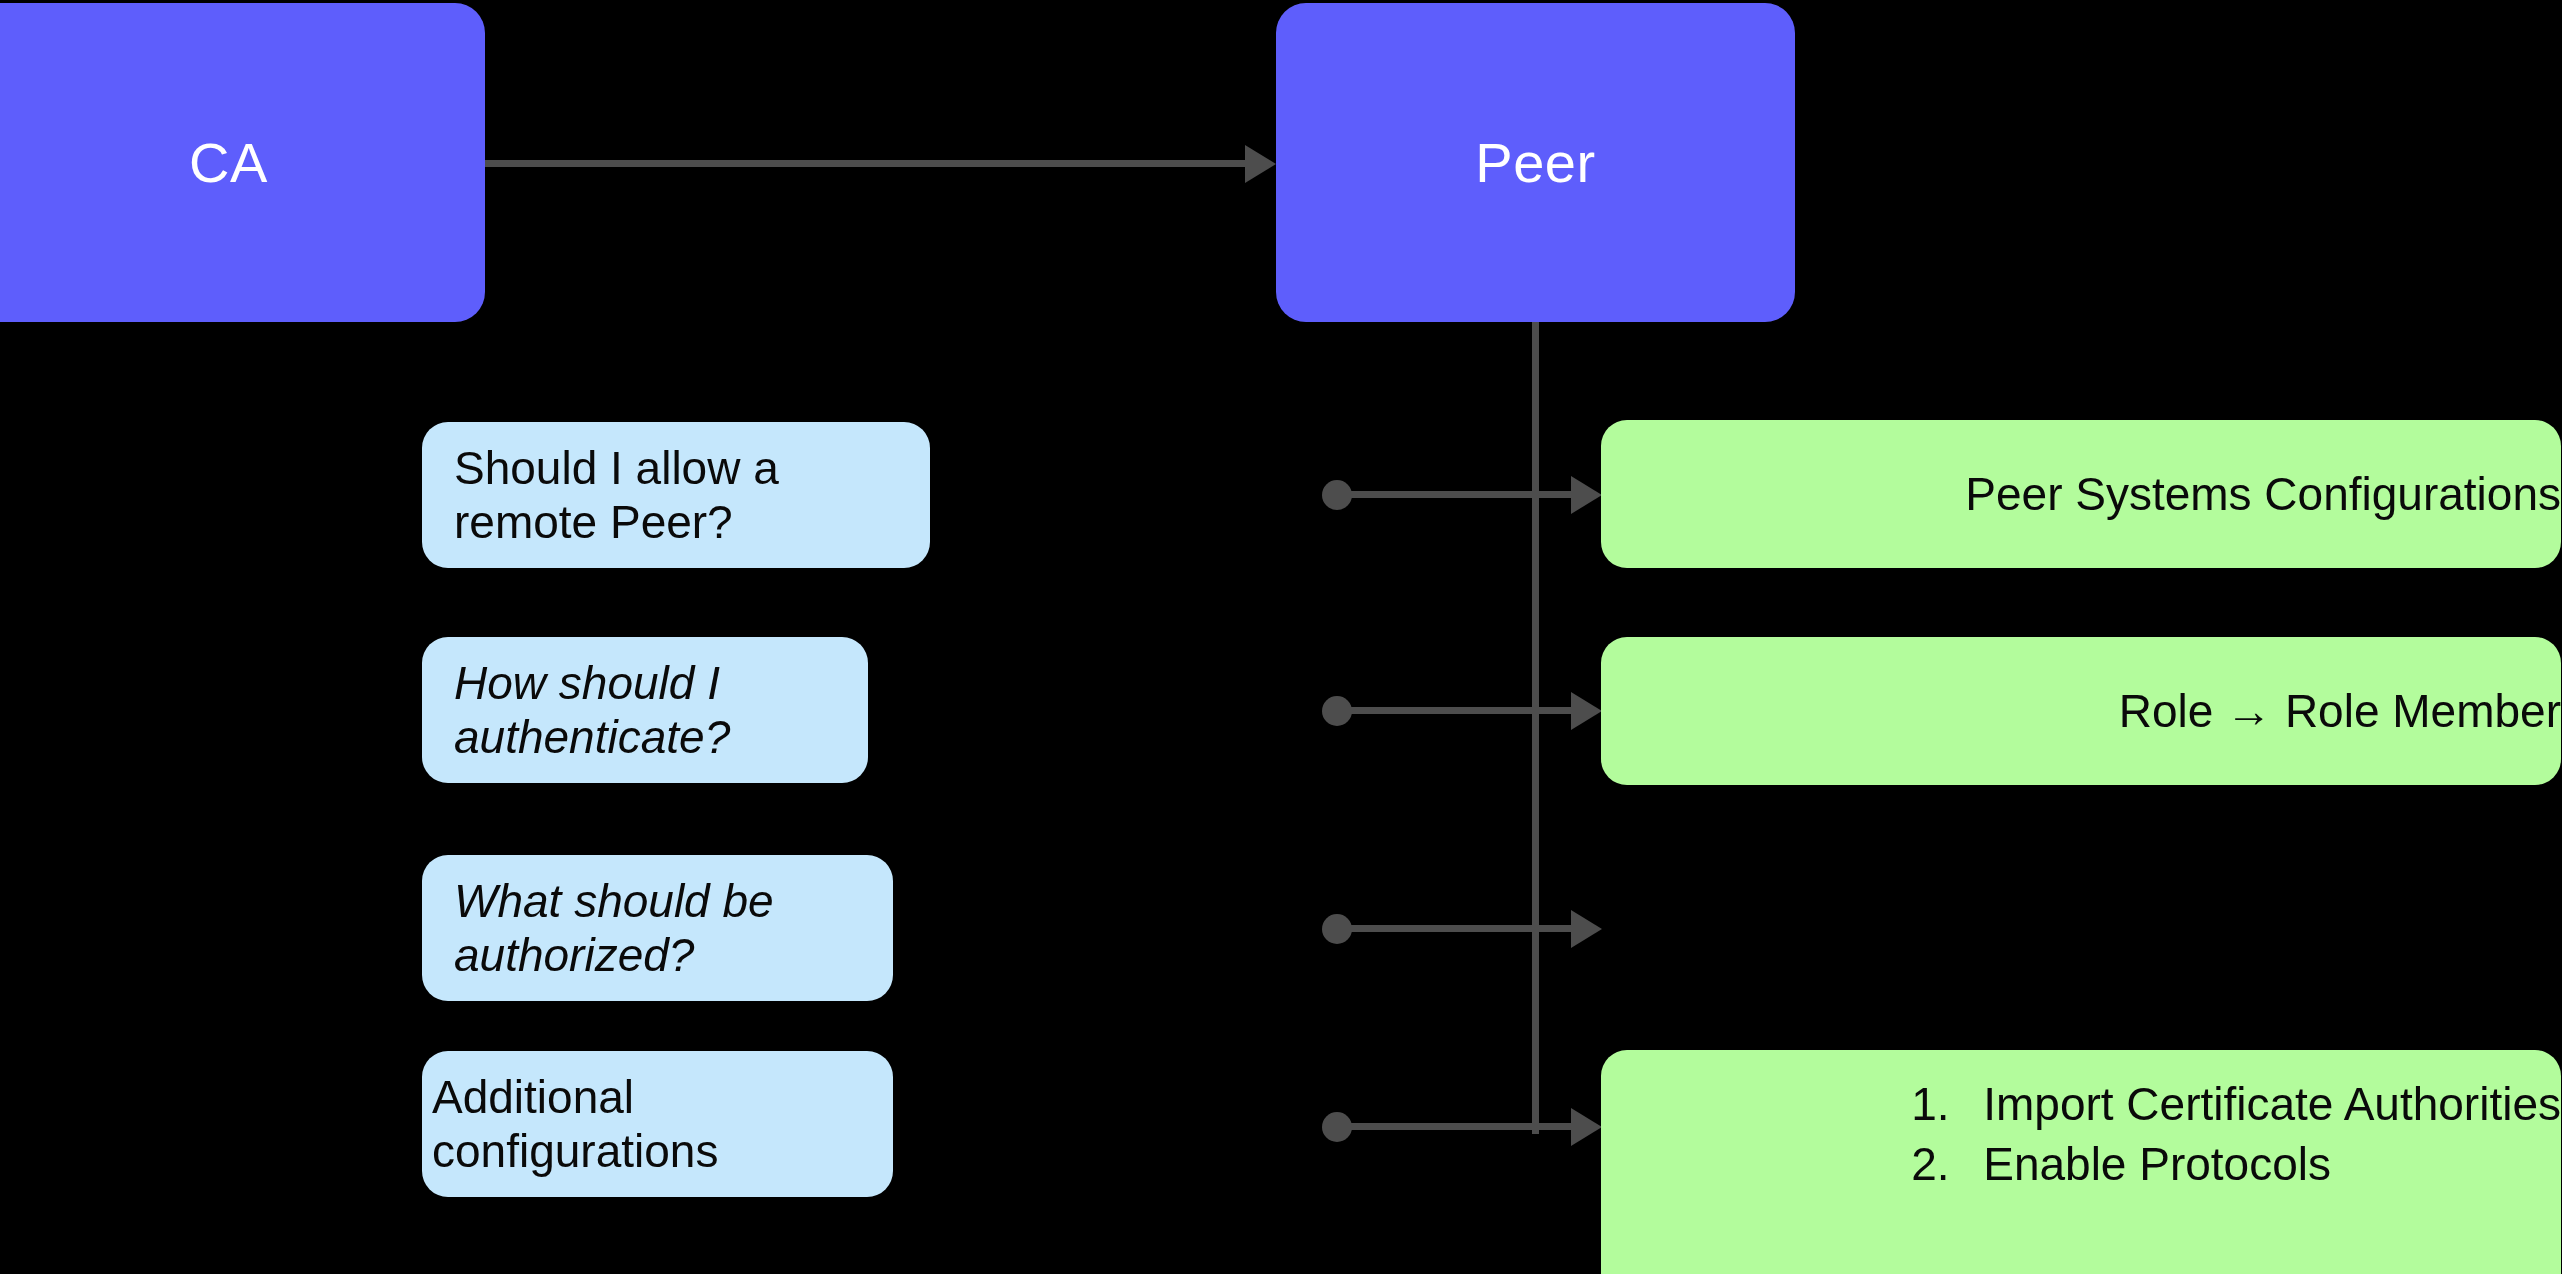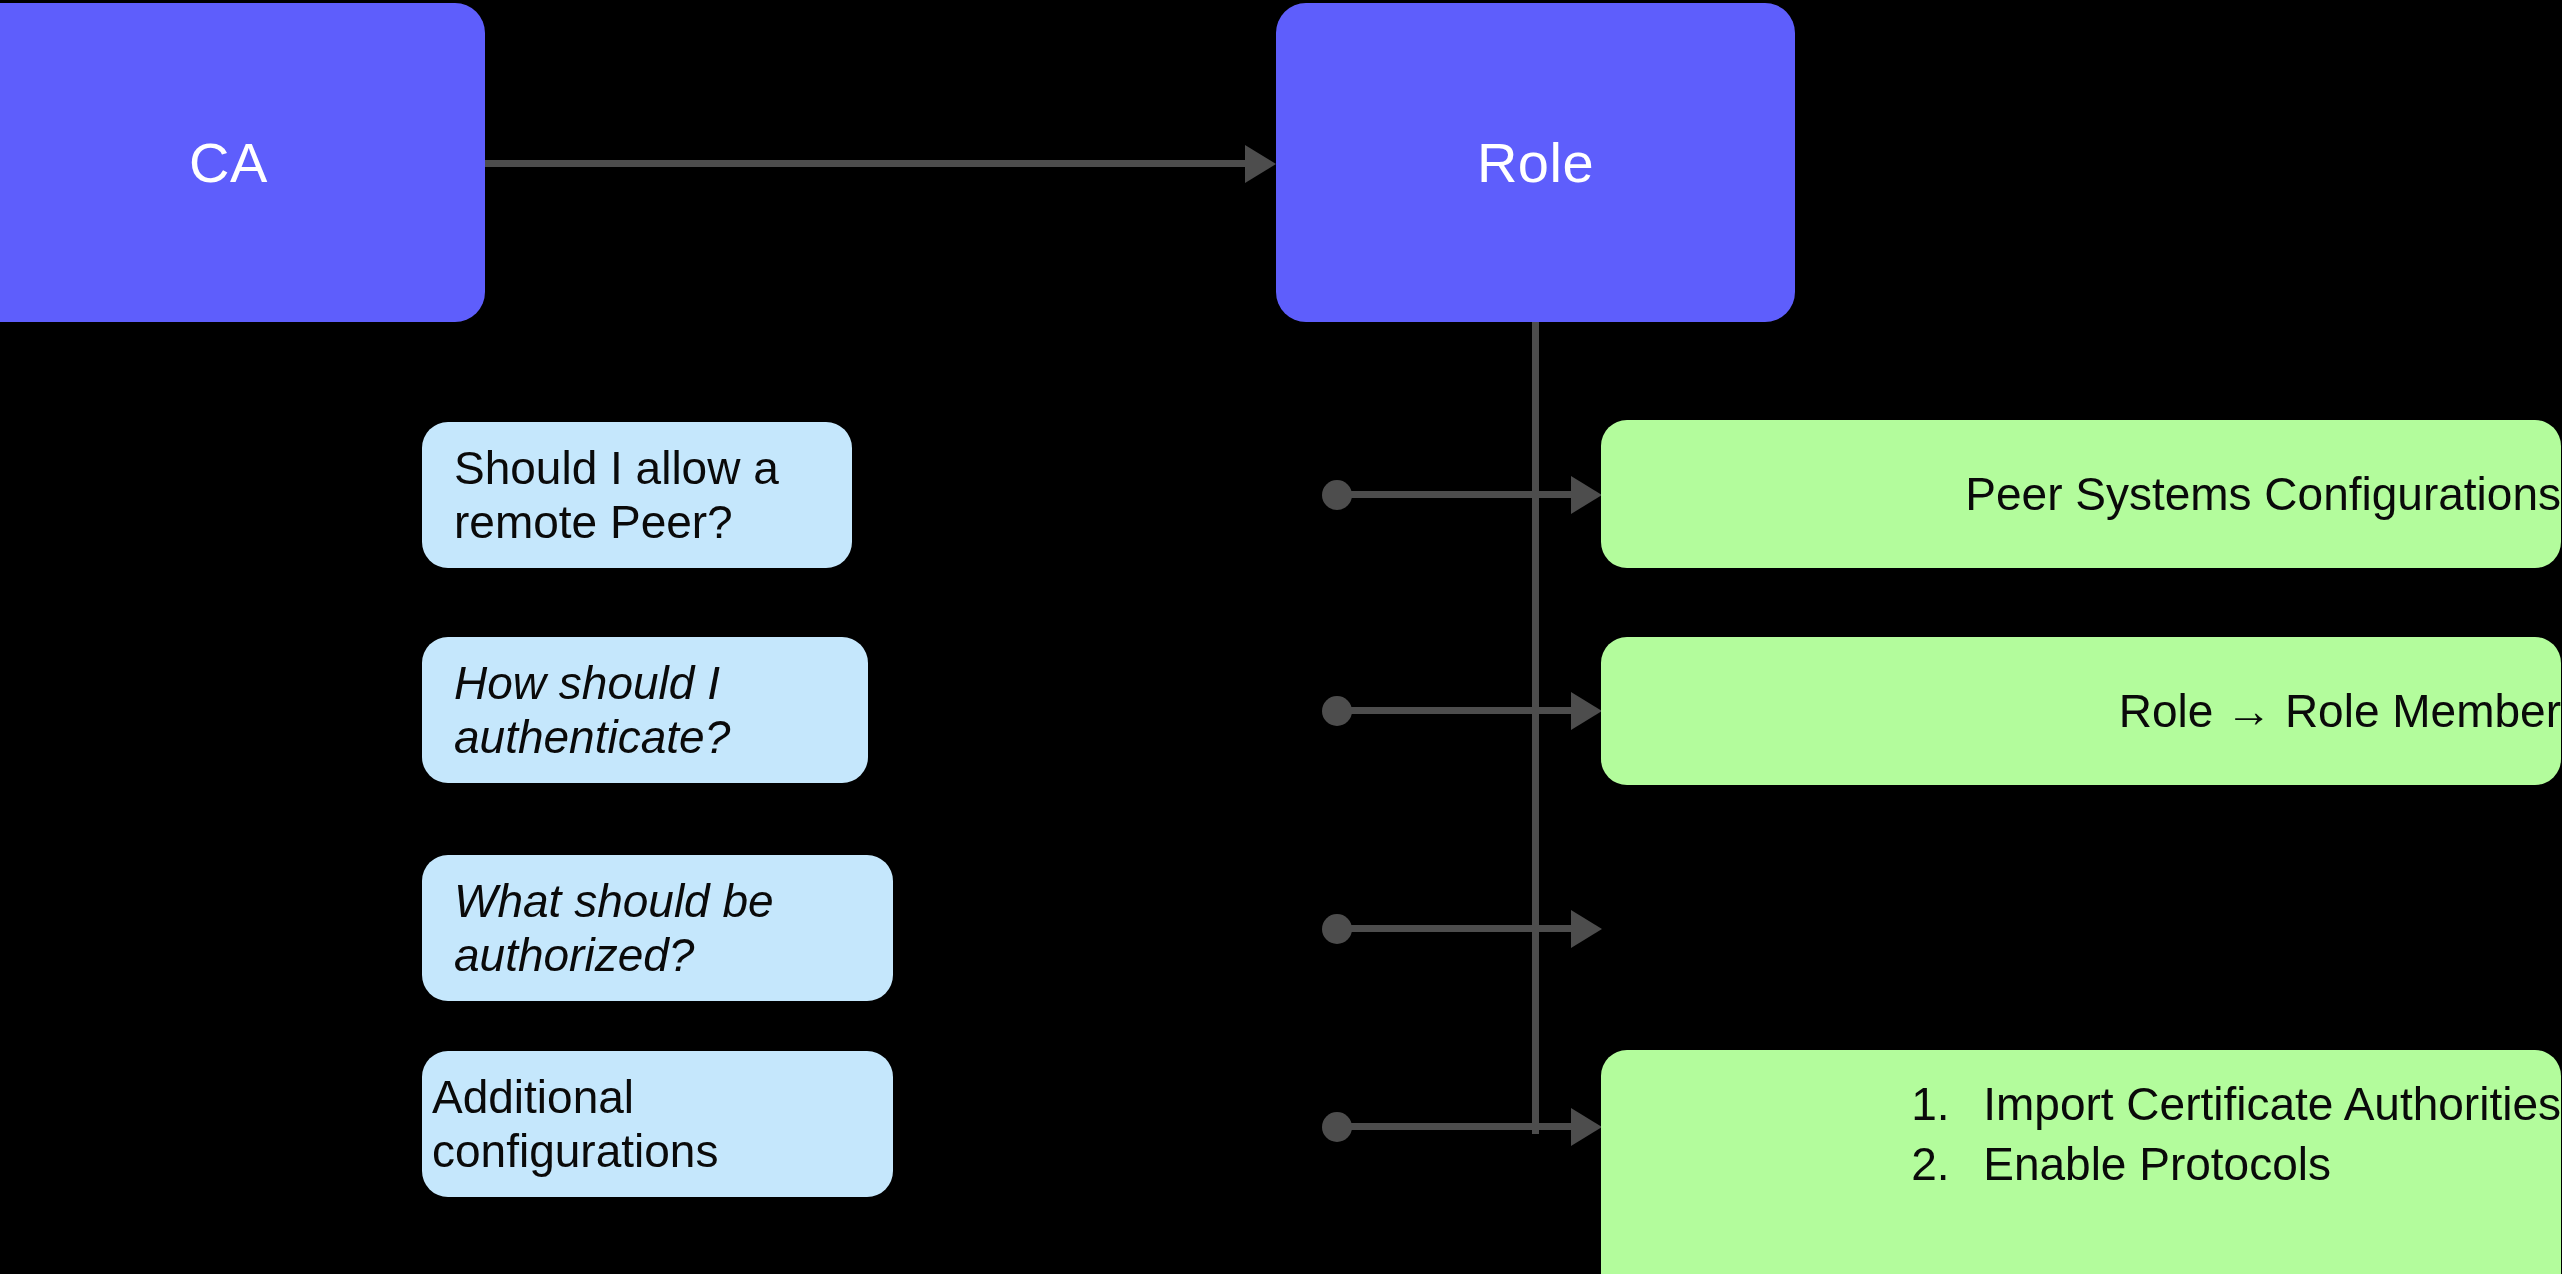--- a/index.html
+++ b/index.html
@@ -45,21 +45,21 @@
     color: #0A0A0A;
     justify-content: flex-end;
     font-size: 46px;
     padding-left: 26px;
   }
 
   
   #node-ca     { left: -28px;  top: 3px;    width: 513px;  height: 319px; border-radius: 30px; }
   #node-peer   { left: 1276px; top: 3px;    width: 519px;  height: 319px; border-radius: 30px; }
 
-  #q1 { left: 422px; top: 422px;  width: 430px; height: 146px; }
+  #q1 { left: 422px; top: 422px;  width: 508px; height: 146px; }
   #q2 { left: 422px; top: 637px;  width: 446px; height: 146px; font-style: italic; }
   #q3 { left: 422px; top: 855px;  width: 471px; height: 146px; font-style: italic; }
   #q4 { left: 422px; top: 1051px; width: 471px; height: 146px; padding-left: 10px; }
 
   #a1 { left: 1601px; top: 420px;  width: 960px; height: 148px; }
   #a2 { left: 1601px; top: 637px;  width: 960px; height: 148px; }
   #a3 { left: 1601px; top: 855px;  width: 960px; height: 148px; }
   #a4 { left: 1601px; top: 1050px; width: 960px; height: 224px; border-bottom-left-radius: 0; border-bottom-right-radius: 0; }
 
   
@@ -132,21 +132,21 @@
 
   <div class="edge-dot" style="left:1322px; top:1112px;"></div>
   <div class="edge-line edge-h" style="left:1337px; top:1123px; width:234px;"></div>
   <div class="arrow-head" style="left:1571px; top:1108px;"></div>
 
   <div class="node node-purple" id="node-ca">
     <span>CA</span>
   </div>
 
   <div class="node node-purple" id="node-peer">
-    <span>Role</span>
+    <span>Peer</span>
   </div>
 
   <div class="node node-blue" id="q1">
     <span>Should I allow a remote Peer?</span>
   </div>
 
   <div class="node node-blue" id="q2">
     <span>How should I authenticate?</span>
   </div>
 

